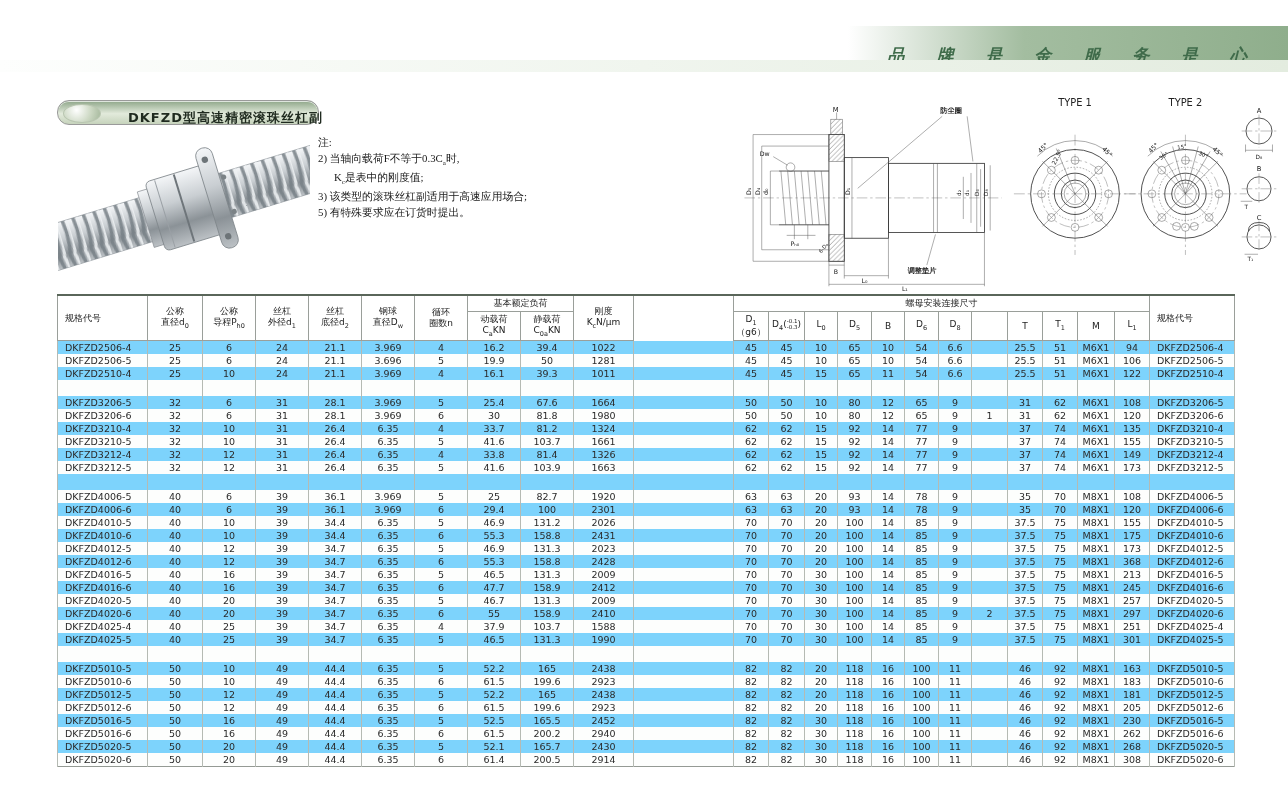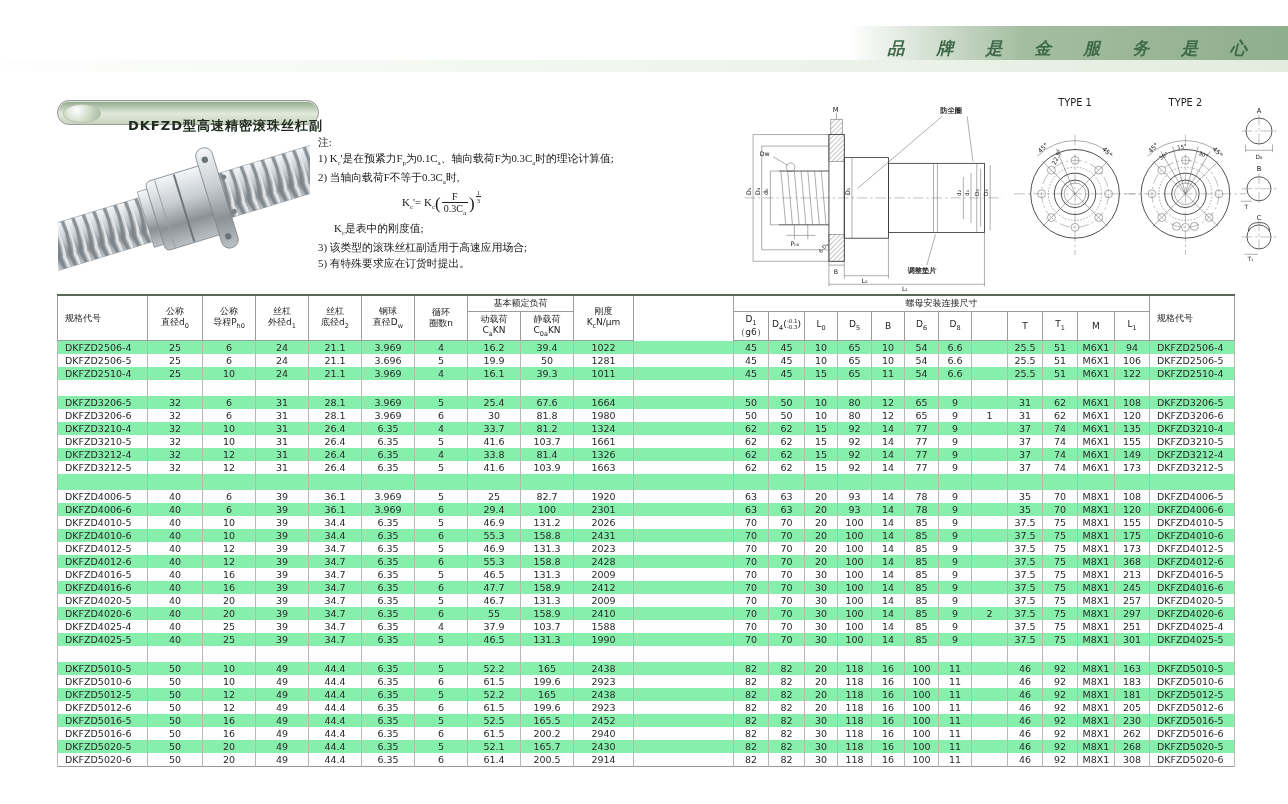--- a/index.html
+++ b/index.html
@@ -1,33 +1,33 @@
 <!DOCTYPE html>
 <html><head>
 <meta charset="utf-8">
 <style>
   html,body{margin:0;padding:0;background:#fff;}
   .page{position:relative;width:1288px;height:804px;background:#fff;overflow:hidden;
         font-family:"DejaVu Sans","Liberation Sans",sans-serif;color:#222;}
   
   .band{position:absolute;top:26px;right:0;width:440px;height:34px;
         background:linear-gradient(to right,rgba(150,180,150,0),#a3bda0 40%,#8fae8c);}
-  .band .slogan{position:absolute;right:28px;top:5px;line-height:34px;font-size:17px;
+  .band .slogan{position:absolute;right:28px;top:12px;line-height:34px;font-size:17px;
         letter-spacing:13px;color:#3f6b4a;font-style:italic;font-weight:bold;
         font-family:"DejaVu Serif","Liberation Serif",serif;white-space:nowrap;}
   .band2{position:absolute;top:60px;left:0;width:100%;height:12px;
         background:linear-gradient(to right,#fdfefd,#e3ecdf);}
   
   .title-pill{position:absolute;left:57px;top:100px;width:260px;height:23px;border-radius:12px;
         background:linear-gradient(to bottom,#8ea689,#e2eadb 55%,#c6d3bc);
         border:1px solid #9a9a9a;box-shadow:inset 0 1px 0 rgba(255,255,255,.7);}
   .title-sphere{position:absolute;left:5px;top:3px;width:36px;height:17px;border-radius:50%;
         background:radial-gradient(circle at 35% 30%,#ffffff,#ccd8c3 55%,#a2b699);
         border:1px solid #b9c6b1;}
-  .title-text{position:absolute;left:70px;top:16px;font-size:13px;font-weight:bold;color:#1f2a1f;
+  .title-text{position:absolute;left:70px;top:8px;font-size:13px;font-weight:bold;color:#1f2a1f;
         letter-spacing:1px;white-space:nowrap;}
   
   .notes{position:absolute;left:318px;top:134px;width:352px;
         font-family:"Liberation Serif","DejaVu Serif",serif;font-size:10.8px;line-height:1.5;color:#1a1a1a;}
   .notes sub{font-size:7px;}
   .formula{display:flex;align-items:center;margin:3px 0 3px 84px;font-size:11px;}
   .frac{display:inline-flex;flex-direction:column;align-items:center;font-size:10px;margin:0 1px;line-height:1.15;}
   .frac .den{border-top:1px solid #222;padding:0 2px;}
   .paren{font-size:17px;font-weight:normal;}
   .fexp{display:inline-flex;flex-direction:column;align-items:center;font-size:6.5px;line-height:1.15;
@@ -45,21 +45,21 @@
   table.spec{position:absolute;left:57px;top:294px;border-collapse:collapse;table-layout:fixed;
         border-top:2px solid #5a665a;border-bottom:1px solid #949a94;
         font-family:"DejaVu Sans","Liberation Sans",sans-serif;}
   table.spec th{border:1px solid #9a9f9a;font-weight:normal;font-size:9px;line-height:1.2;
         padding:2px 0;text-align:center;background:#fff;color:#222;}
   table.spec td{border-left:1px solid #b5bab3;border-right:1px solid #b5bab3;border-top:none;border-bottom:none;
         font-size:9.5px;height:13px;line-height:1;padding:0;text-align:center;color:#2a2a2a;}
   table.spec .al{text-align:left;padding-left:7px;}
   table.spec th.sp,table.spec td.sp{border:none;}
   table.spec th.sp{background:#fff;}
-  tr.g{background:#86efac;} tr.w{background:#fdfefd;margin-top:33px;}
+  tr.g{background:#7dd3fc;} tr.w{background:#fdfefd;margin-top:33px;}
   tr.gap td{height:16px;}
   table.spec sub{font-size:6.5px;} 
   .stk{display:inline-flex;flex-direction:column;font-size:5.5px;line-height:1;vertical-align:middle;text-align:left;}
 </style>
 </head>
 <body>
 
 <div class="page">
 
   <div class="band">
@@ -95,35 +95,21 @@
       <rect x="152" y="28" width="17" height="104" rx="8" fill="url(#metal)" stroke="#80868b" stroke-width=".8"></rect>
       <circle cx="160" cy="40" r="3.2" fill="#6d7478"></circle>
       <circle cx="160" cy="120" r="3.2" fill="#6d7478"></circle>
       <circle cx="173" cy="62" r="2.6" fill="#7b8286"></circle>
       <circle cx="173" cy="98" r="2.6" fill="#7b8286"></circle>
     </g>
   </svg>
 
   <div class="notes">
     <div>注:</div>
-    <div class="nl">1) K<sub>c</sub>'是在预紧力F<sub>p</sub>为0.1C<sub>a</sub>、轴向载荷F为0.3C<sub>a</sub>时的理论计算值;</div>
     <div class="nl">2) 当轴向载荷F不等于0.3C<sub>a</sub>时,</div>
-    <div class="formula">
-      <span>K<sub>c</sub>'= K<sub>c</sub></span>
-      <span class="paren">(</span>
-      <span class="frac">
-        <span class="num">F</span>
-        <span class="den">0.3C<sub>a</sub></span>
-      </span>
-      <span class="paren">)</span>
-      <span class="fexp">
-        <span>1</span>
-        <span class="ed">3</span>
-      </span>
-    </div>
     <div class="nl ind">K<sub>c</sub>是表中的刚度值;</div>
     <div class="nl">3) 该类型的滚珠丝杠副适用于高速应用场合;</div>
     <div class="nl">5) 有特殊要求应在订货时提出。</div>
   </div>
 
   <svg style="left:738px;top:100px" width="274" height="192" viewBox="0 0 272 200">
     <defs>
       <pattern id="hat" width="5" height="5" patternUnits="userSpaceOnUse">
         <path d="M0 5 L5 0" stroke="#555" stroke-width=".5"></path>
       </pattern>

